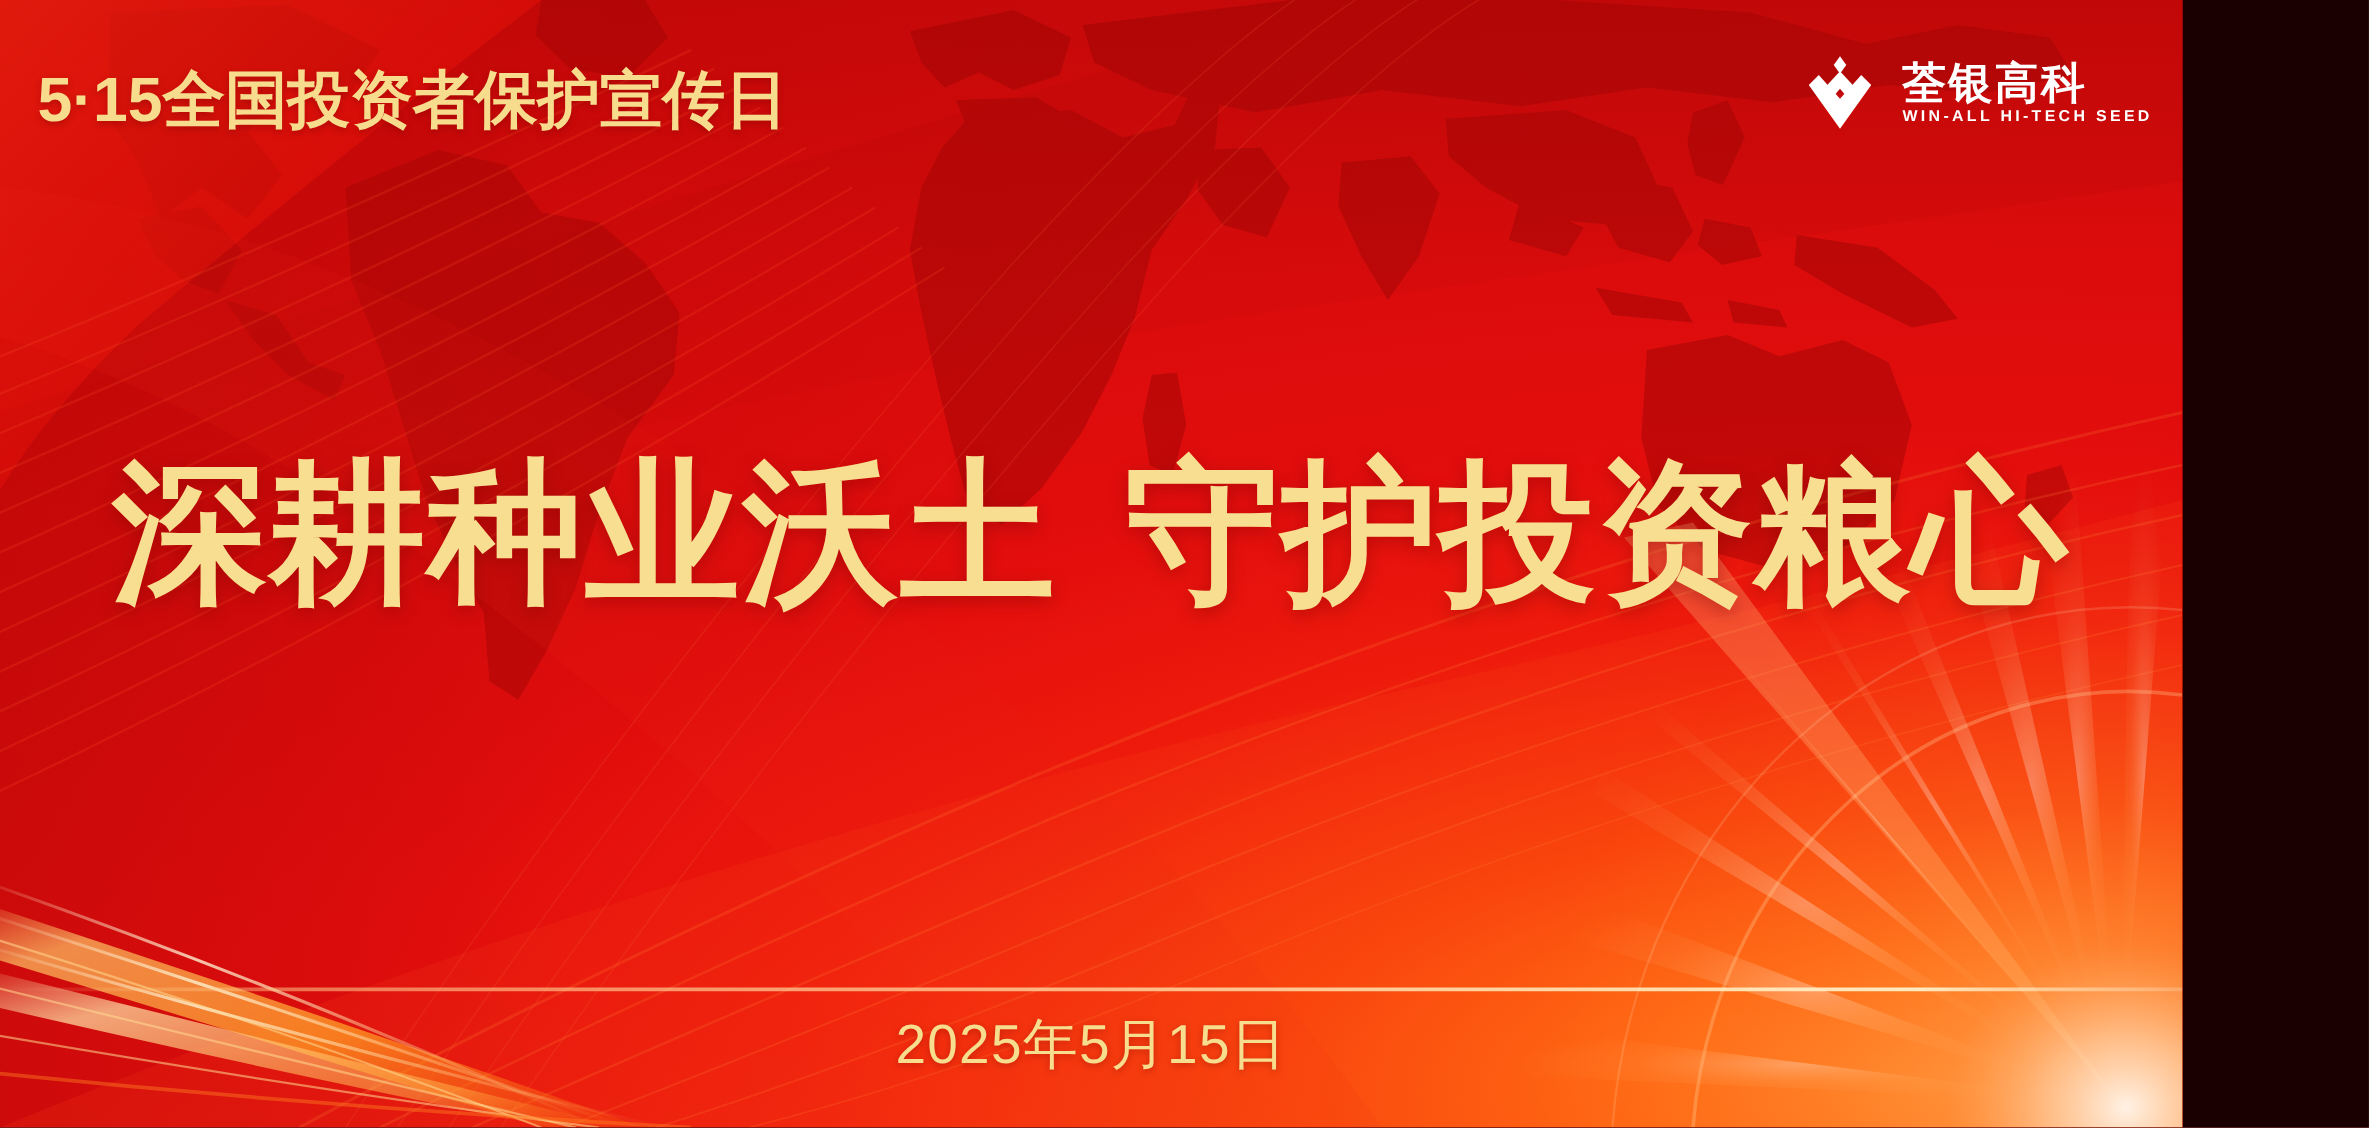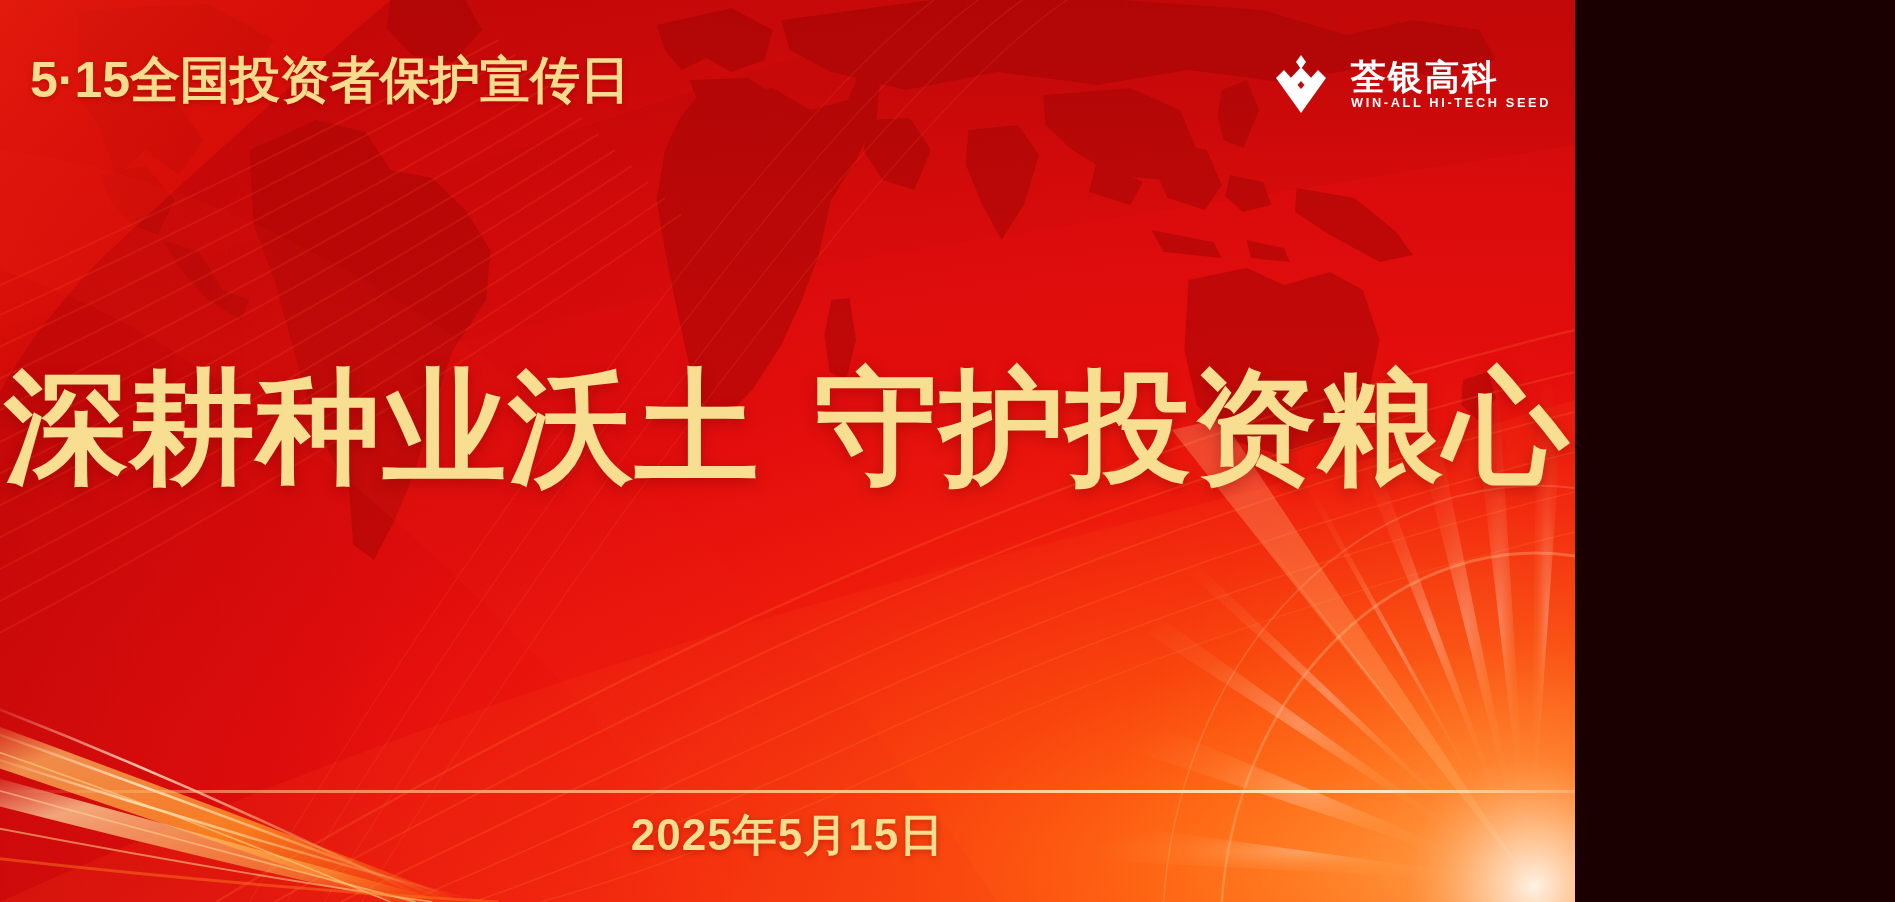--- a/index.html
+++ b/index.html
@@ -2,21 +2,21 @@
 <html><head>
 <meta charset="utf-8">
 <style>
   html, body {
     margin: 0;
     padding: 0;
     background: #1a0000;
   }
   #poster {
     position: relative;
-    width: 1575px;
+    width: 1746px;
     height: 902px;
     overflow: hidden;
     font-family: "Liberation Sans", "DejaVu Sans", sans-serif;
     background: #e00c0c;
     user-select: none;
   }
 
   
   .layer {
     position: absolute;
@@ -95,32 +95,32 @@
     text-shadow: 0 4px 14px rgba(110,0,0,0.35);
   }
   .headline .gap { display: inline-block; width: 54px; }
 
   .date {
     position: absolute;
     left: 0; right: 0;
     top: 806px;
     text-align: center;
     font-size: 44px;
-    font-weight: 700;
+    font-weight: 400;
     color: #f7dd8e;
     letter-spacing: 1px;
     white-space: nowrap;
     text-shadow: 0 2px 6px rgba(110,0,0,0.35);
   }
 
   
   .logo {
     position: absolute;
     right: 28px;
-    top: 52px;
+    top: 42px;
     display: flex;
     align-items: center;
     gap: 20px;
   }
   .logo-mark {
     width: 60px;
     height: 64px;
     flex: 0 0 auto;
   }
   .logo-mark svg { width: 100%; height: 100%; display: block; }

